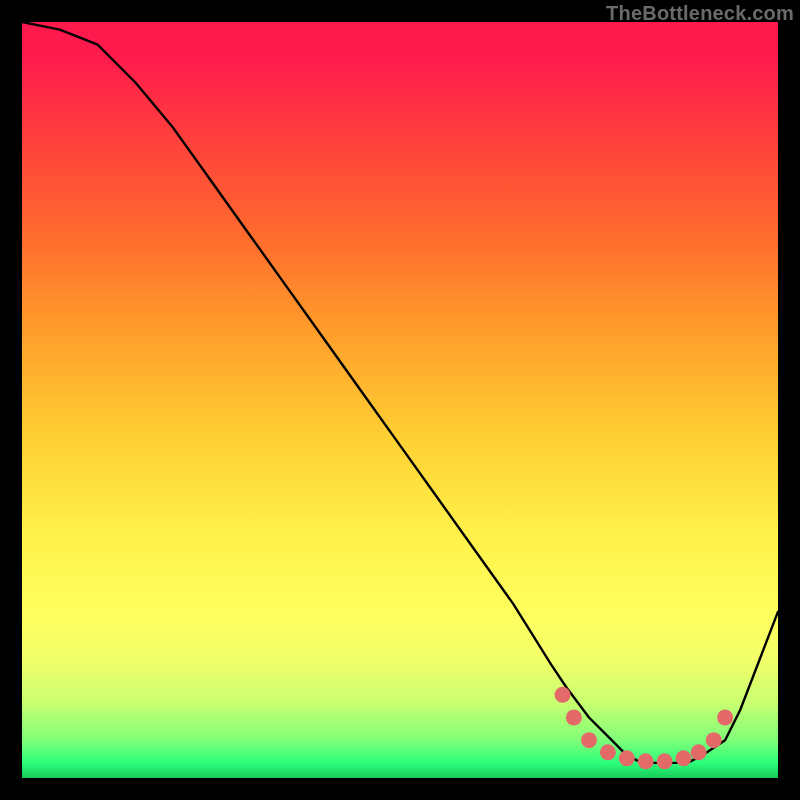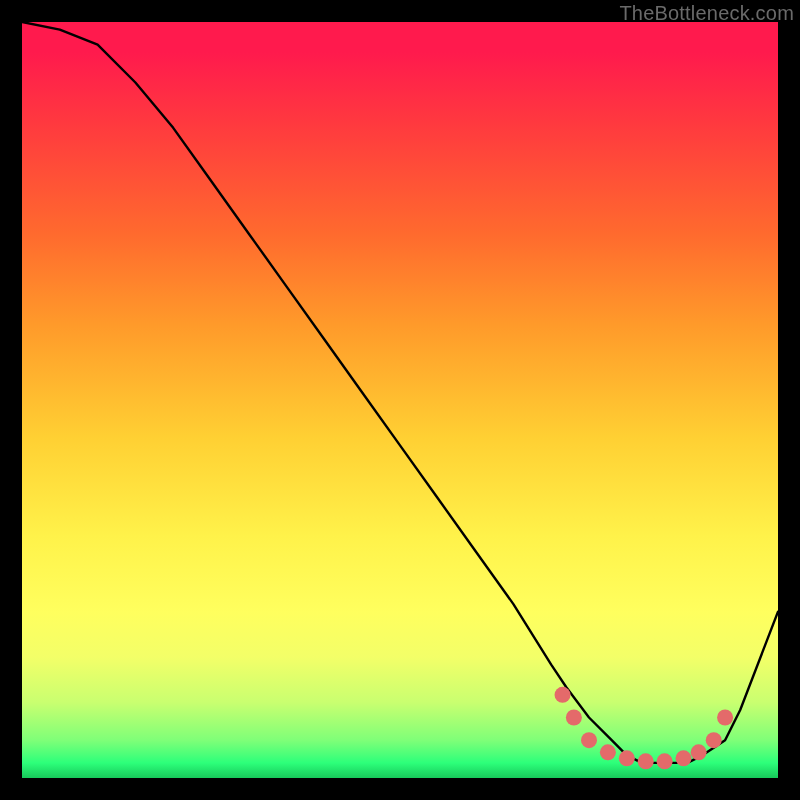--- a/index.html
+++ b/index.html
@@ -46,21 +46,21 @@
     top: 22px;
     width: 756px;
     height: 756px;
   }
   .watermark {
     position: absolute;
     top: 2px;
     right: 6px;
     color: #6a6a6a;
     font-size: 20px;
-    font-weight: 400;
+    font-weight: 700;
     letter-spacing: 0.2px;
     user-select: none;
   }
 </style>
 </head>
 <body>
 
 <div class="frame">
 
   <div class="plot-area"></div>

